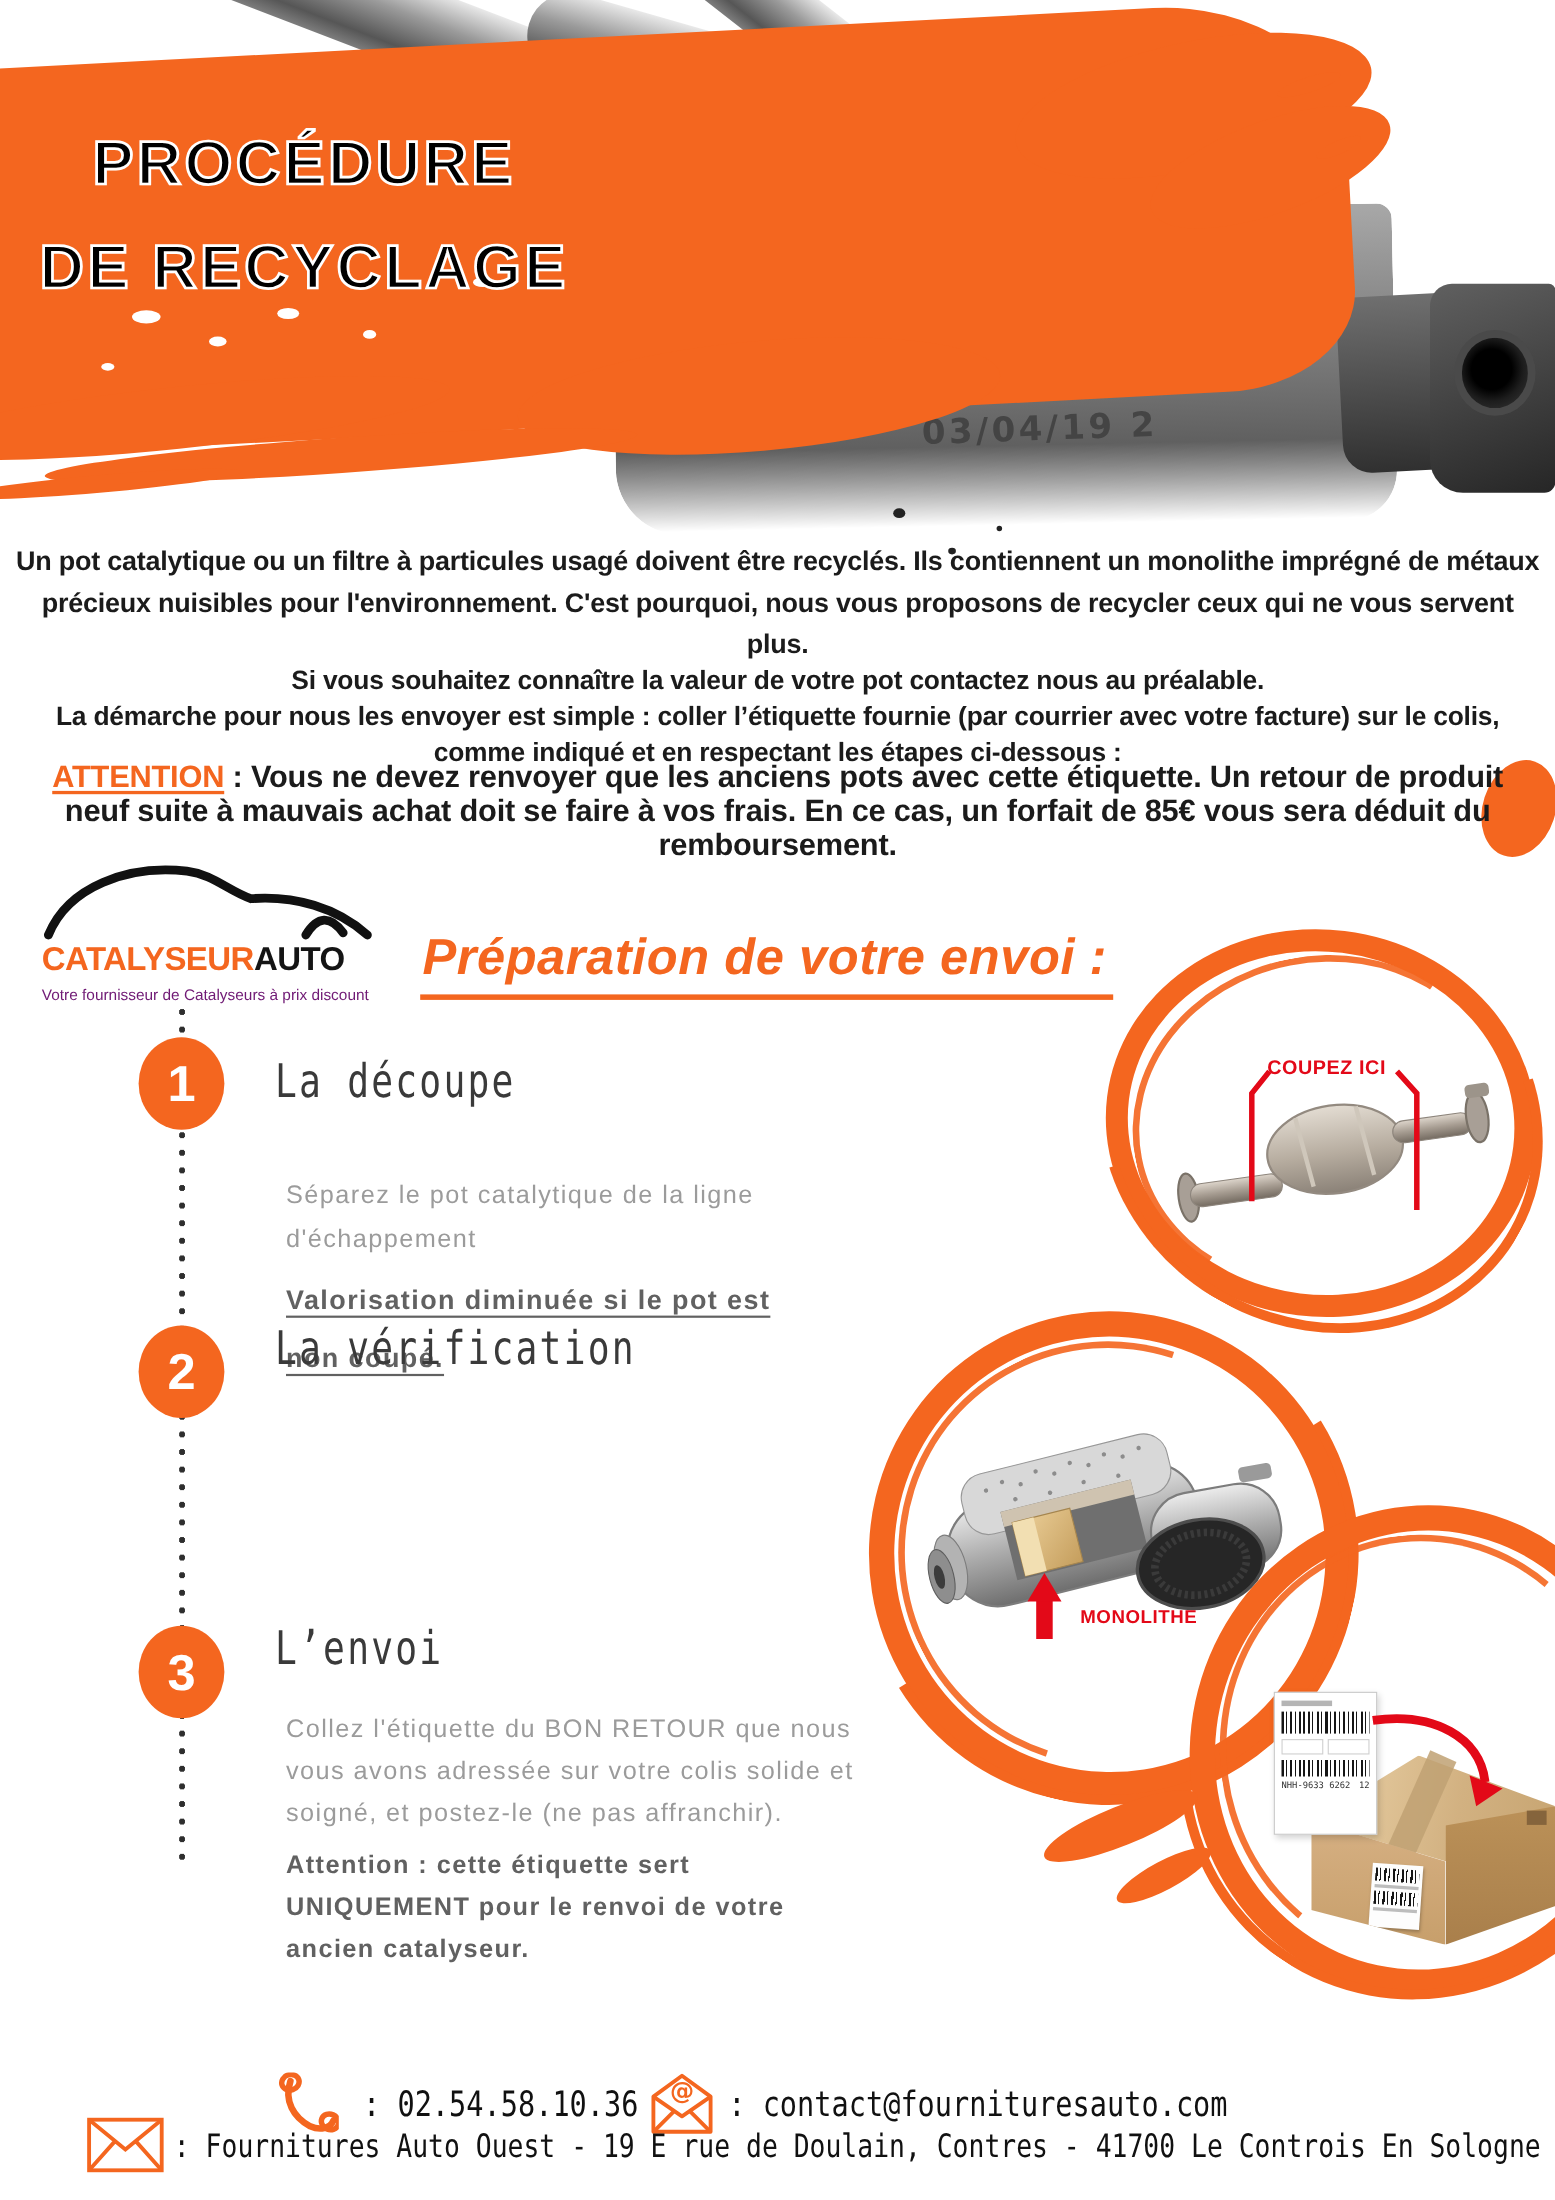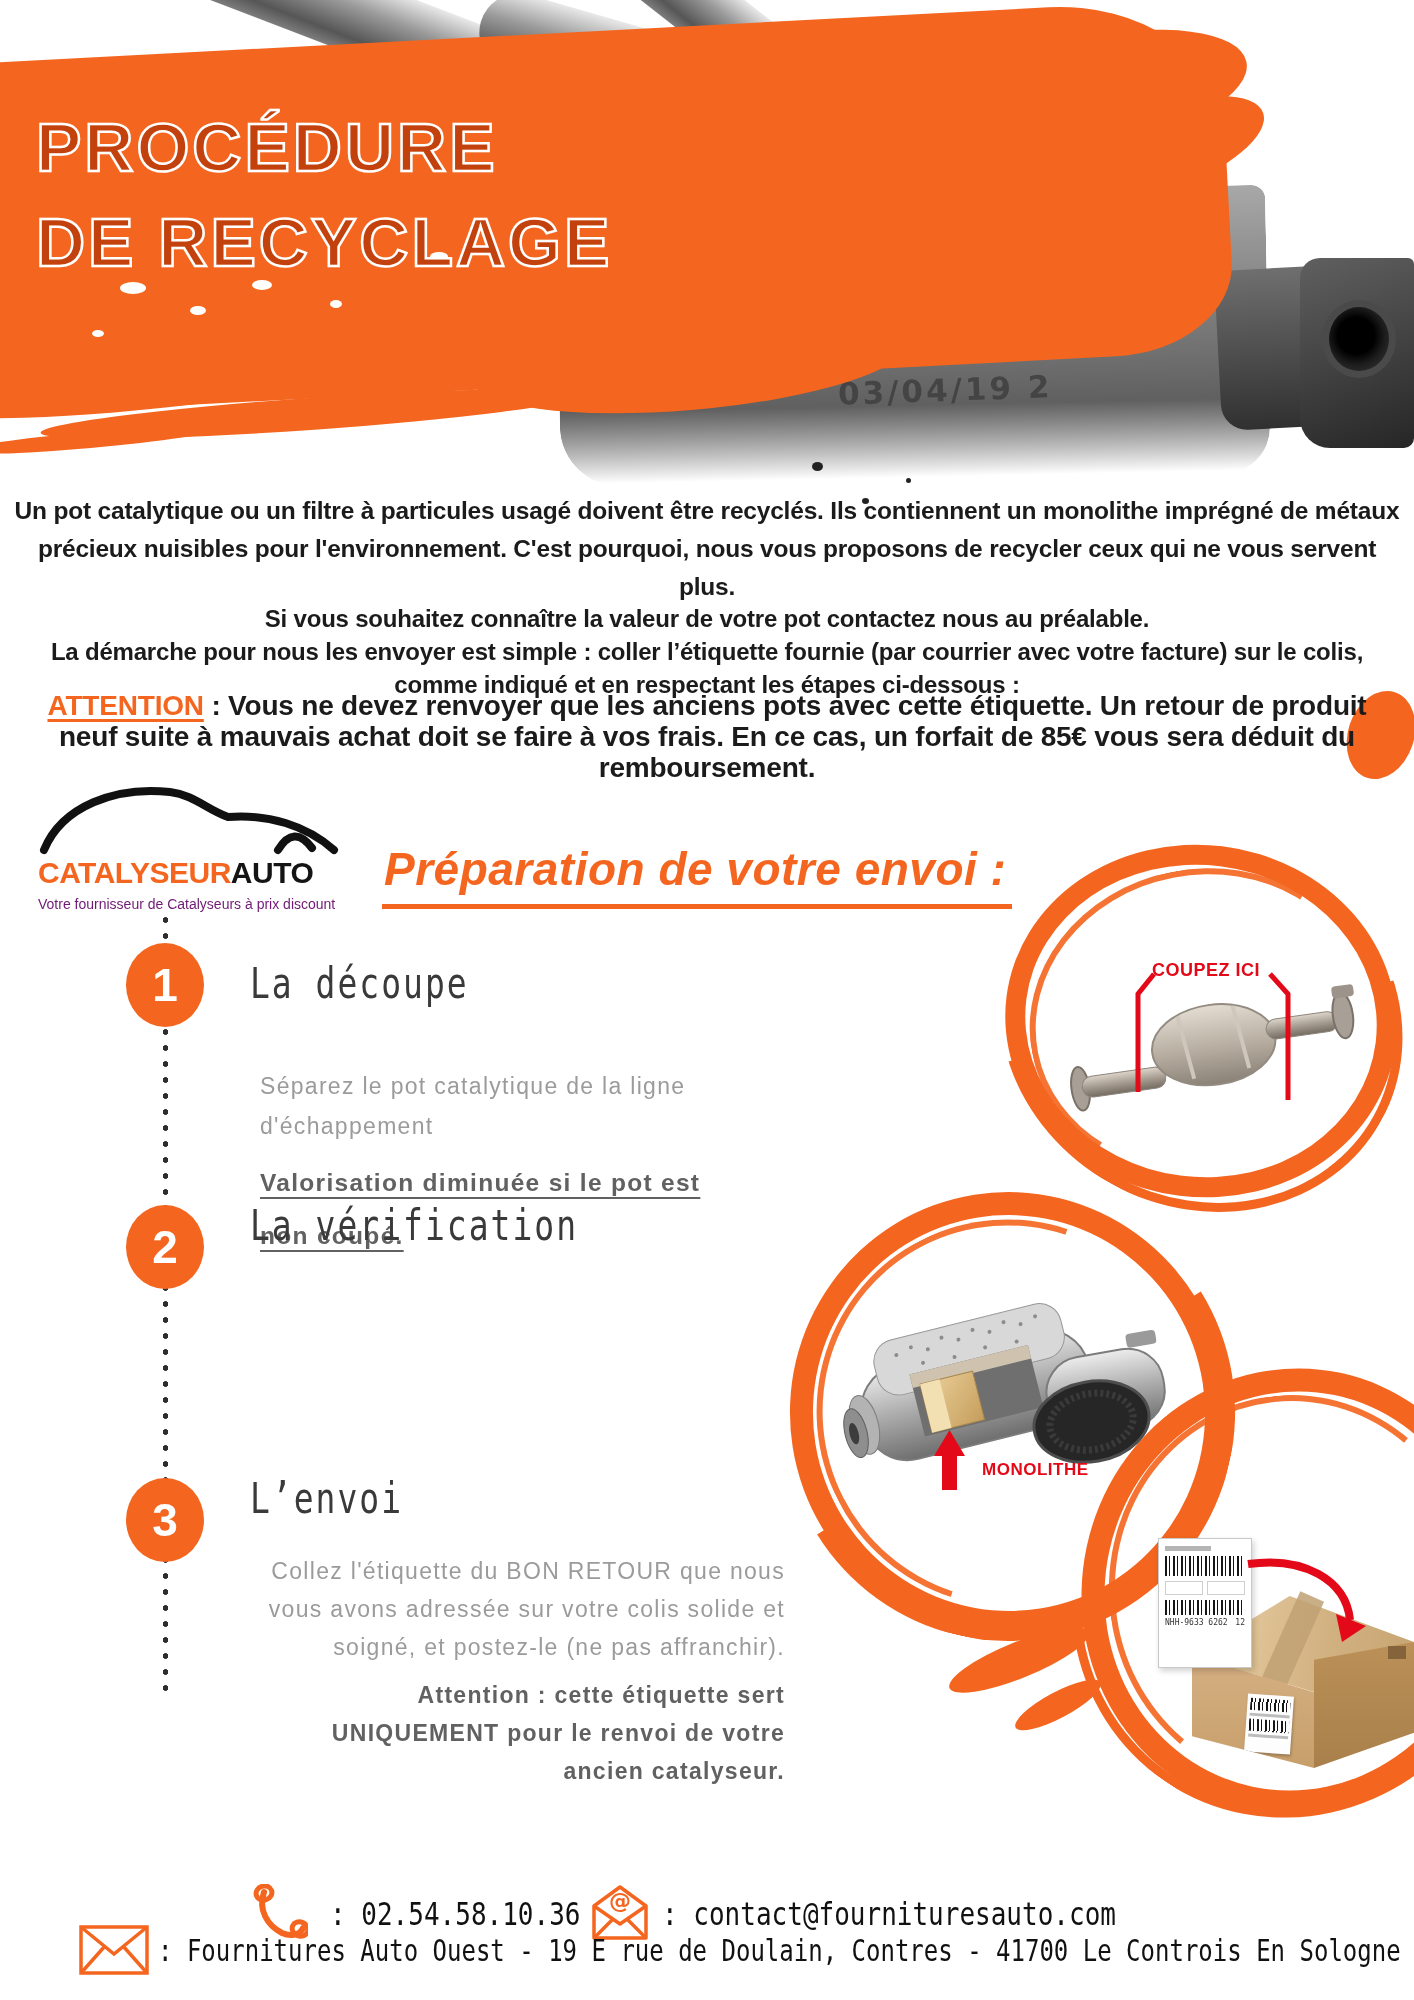--- a/index.html
+++ b/index.html
@@ -34,22 +34,22 @@
     color:#3f3f3f;opacity:.85;transform:rotate(-2deg);font-family:"DejaVu Sans",sans-serif;
   }
   
   .brush{position:absolute;background:var(--orange);z-index:2;}
   .brush-main{left:-64px;top:32px;width:1292px;height:352px;transform:rotate(-3deg);
     border-radius:46px 170px 120px 84px / 92px 130px 88px 112px;}
   .b-ell{border-radius:50%;}
   .speck-white{position:absolute;background:#fff;border-radius:50%;z-index:3;}
   .speck-dark{position:absolute;background:#222;border-radius:50%;z-index:3;}
   .title{
-    position:absolute;left:36px;top:100px;z-index:4;color:#c2410c;
-    font-weight:bold;font-size:68px;line-height:95px;letter-spacing:3px;
+    position:absolute;left:36px;top:100px;z-index:4;color:#000000;
+    font-weight:bold;font-size:56px;line-height:95px;letter-spacing:3px;text-align:center;
     -webkit-text-stroke:2.5px #fff;
   }
   
   .para{position:absolute;text-align:center;font-weight:bold;color:#1b1b1b;z-index:5;}
   .p1{left:12px;top:492px;width:1390px;font-size:24.5px;line-height:38px;letter-spacing:-0.2px;}
   .p2{left:12px;top:602px;width:1390px;font-size:24px;line-height:33px;letter-spacing:-0.2px;}
   .p3{left:40px;top:690px;width:1334px;font-size:28px;line-height:31px;letter-spacing:-0.2px;}
   .attn{color:var(--orange);text-decoration:underline;text-underline-offset:4px;text-decoration-thickness:3px;}
   
   .logo{position:absolute;left:34px;top:782px;width:320px;z-index:5;}
@@ -212,21 +212,21 @@
   <div class="step-body" style="top:1056px;width:500px;">
     <p class="desc" style="line-height:40px;">Séparez le pot catalytique de la ligne d'échappement</p>
     <p class="emph u" style="font-size:24.5px;line-height:53px;margin-top:6px;">Valorisation diminuée si le pot est non coupé. </p>
   </div>
 
   <div class="stepnum" style="top:1205px;">2</div>
   <div class="step-title" style="top:1200px;">La vérification</div>
 
   <div class="stepnum" style="top:1478px;">3</div>
   <div class="step-title" style="top:1473px;">L’envoi</div>
-  <div class="step-body" style="top:1542px;width:545px;text-align:right;">
+  <div class="step-body" style="top:1542px;width:545px;">
     <p class="desc" style="line-height:38px;">Collez l'étiquette du BON RETOUR que nous vous avons adressée sur votre colis solide et soigné, et postez-le (ne pas affranchir).</p>
     <p class="emph" style="line-height:38px;">Attention : cette étiquette sert UNIQUEMENT pour le renvoi de votre ancien catalyseur.</p>
   </div>
 
   <div class="ring" style="left:1005px;top:845px;width:392px;height:352px;transform:rotate(7deg);"></div>
   <div class="ring" style="left:790px;top:1192px;width:438px;height:442px;transform:rotate(-9deg);border-width:23px;"></div>
   <div class="ring" style="left:1082px;top:1368px;width:424px;height:446px;transform:rotate(12deg);border-width:23px;"></div>
   <div class="streak" style="left:944px;top:1642px;width:150px;height:36px;transform:rotate(-22deg);"></div>
   <div class="streak" style="left:1010px;top:1692px;width:96px;height:26px;transform:rotate(-28deg);"></div>
   <div class="streak" style="left:1348px;top:690px;width:66px;height:90px;transform:rotate(18deg);"></div>

